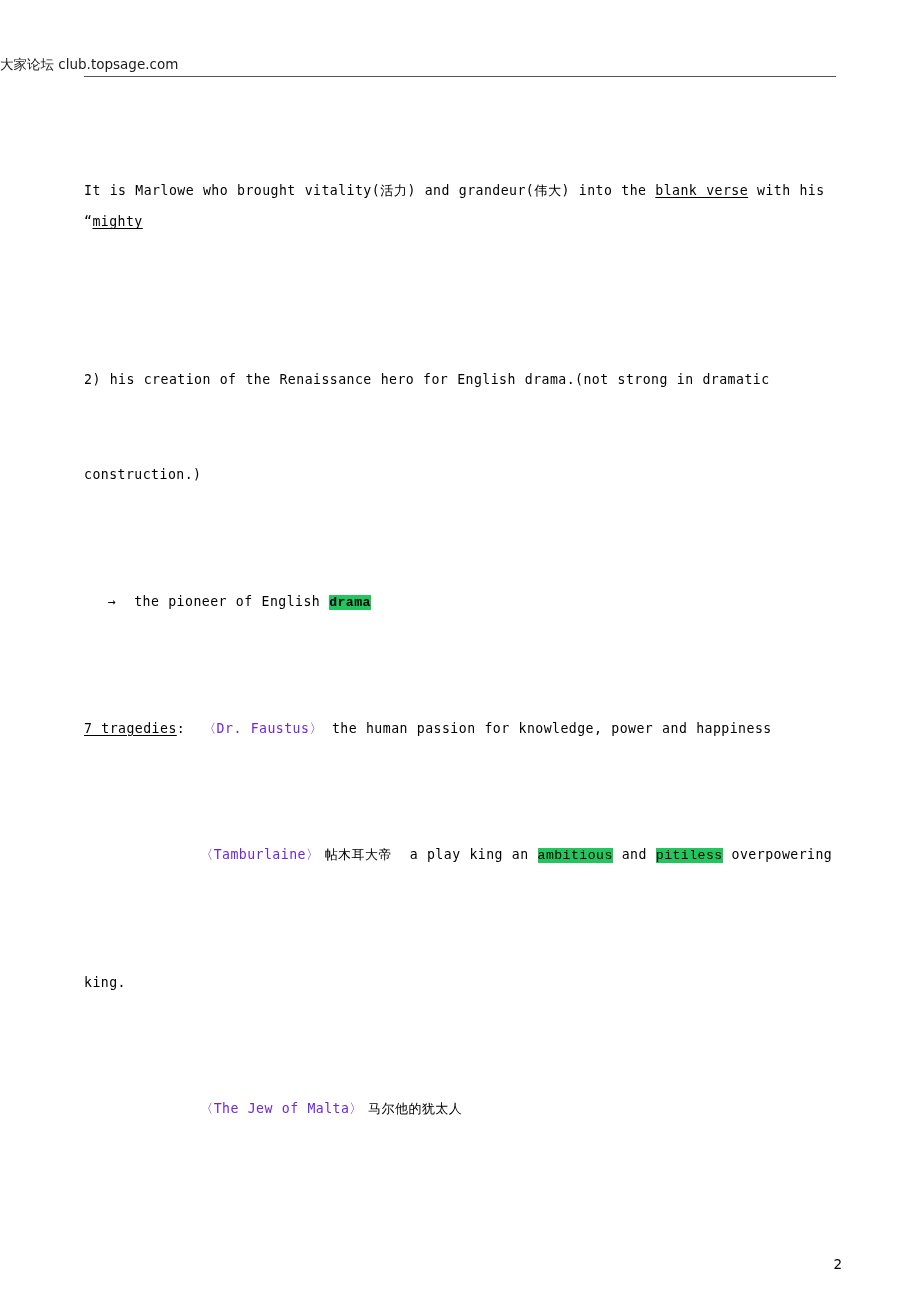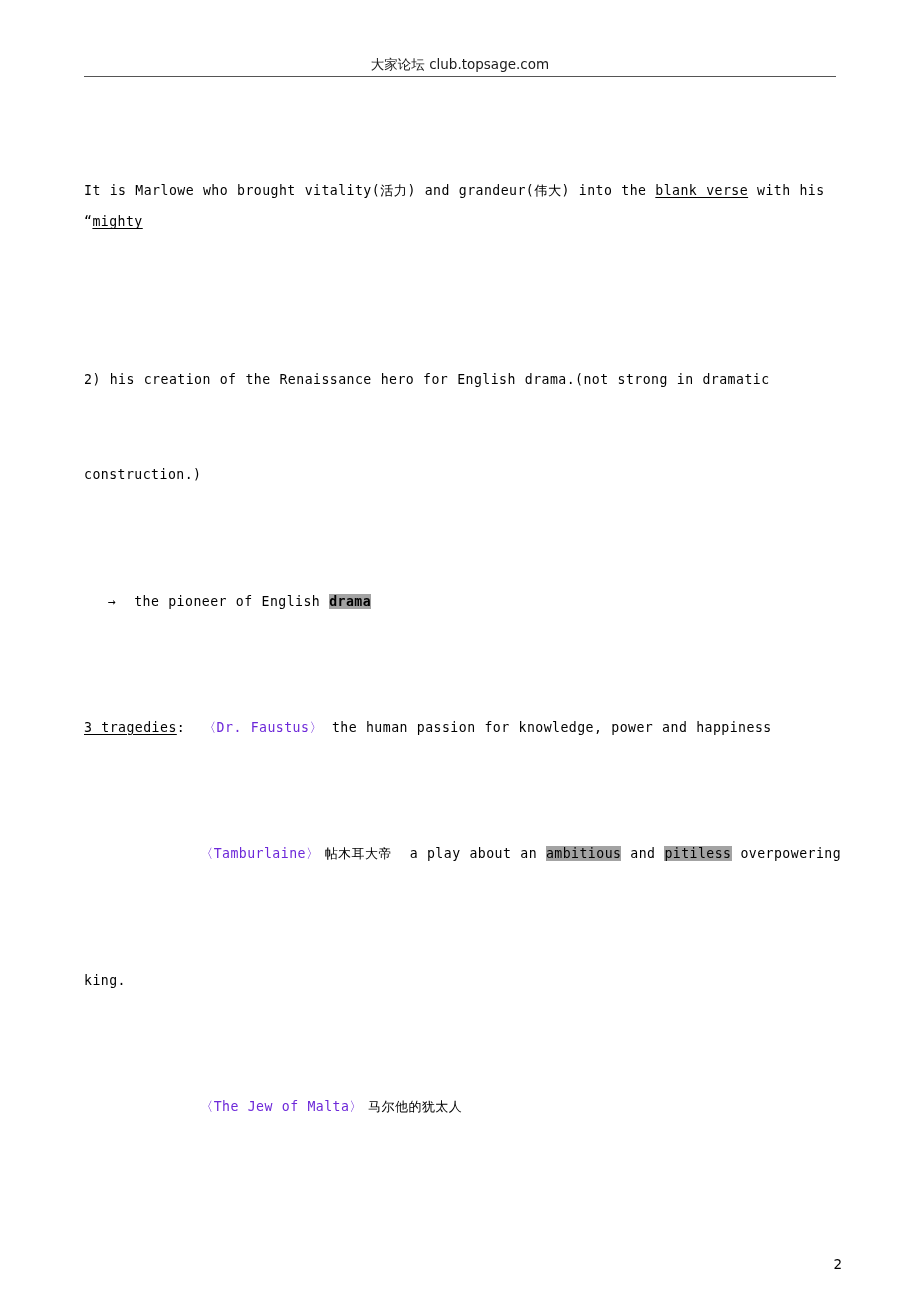--- a/index.html
+++ b/index.html
@@ -21,21 +21,20 @@
     height: 1302px;
     box-sizing: border-box;
   }
 
   
   .site-header {
     position: absolute;
     top: 56px;
     left: 0;
     width: 920px;
-    text-align: center;
     font-size: 13.5px;
     line-height: 16px;
     color: #1a1a1a;
     font-family: "DejaVu Sans", "Liberation Sans", sans-serif;
     letter-spacing: 0px;
   }
   .site-header .cn { font-family: "DejaVu Sans", sans-serif; }
   .header-rule {
     position: absolute;
     top: 76px;
@@ -56,21 +55,21 @@
     letter-spacing: 0.45px;
     white-space: pre-wrap;
     word-spacing: 0.5px;
   }
   .line {
     min-height: 31.6px;
     white-space: pre-wrap;
   }
 
   .u  { text-decoration: underline; text-underline-offset: 2px; text-align: center; }
-  .hl { background: #a3a3a3; }
+  .hl { background: #22c55e; font-family: Liberation Mono, monospace; }
   .or { color: #6d28d9; }
   .b  { font-weight: bold; }
   .cjk { font-family: "DejaVu Sans", "Liberation Sans", sans-serif; font-size: 13px; }
 
   
   .page-number {
     position: absolute;
     right: 78px;
     bottom: 30px;
     font-size: 13.5px;
@@ -89,23 +88,23 @@
   <div class="content">
 
     <div class="line"><span>It is Marlowe who brought vitality(活力) and grandeur(伟大) into the </span><span class="u">blank verse</span><span> with his  “</span><span class="u">mighty</span></div>
 
 
     <div class="line">2) his creation of the Renaissance hero for English drama.(not strong in dramatic</div>
     <div class="line">construction.)</div>
 
     <div class="line" style="padding-left:24px;"><span>→  the pioneer of English </span><span class="hl b">drama</span></div>
 
-    <div class="line"><span class="u">3 tragedies</span><span>:  </span><span class="or">〈Dr. Faustus〉</span><span> the human passion for knowledge, power and happiness</span></div>
+    <div class="line"><span class="u">7 tragedies</span><span>:  </span><span class="or">〈Dr. Faustus〉</span><span> the human passion for knowledge, power and happiness</span></div>
 
-    <div class="line" style="padding-left:116px;"><span class="or">〈Tamburlaine〉</span><span class="cjk"> 帖木耳大帝</span><span>  a play about an </span><span class="hl">ambitious</span><span> and </span><span class="hl">pitiless</span><span> overpowering</span></div>
+    <div class="line" style="padding-left:116px;"><span class="or">〈Tamburlaine〉</span><span class="cjk"> 帖木耳大帝</span><span>  a play king an </span><span class="hl">ambitious</span><span> and </span><span class="hl">pitiless</span><span> overpowering</span></div>
 
     <div class="line">king.</div>
 
     <div class="line" style="padding-left:116px;"><span class="or">〈The Jew of Malta〉</span><span class="cjk"> 马尔他的犹太人</span></div>
 
     
 
     
 
     

